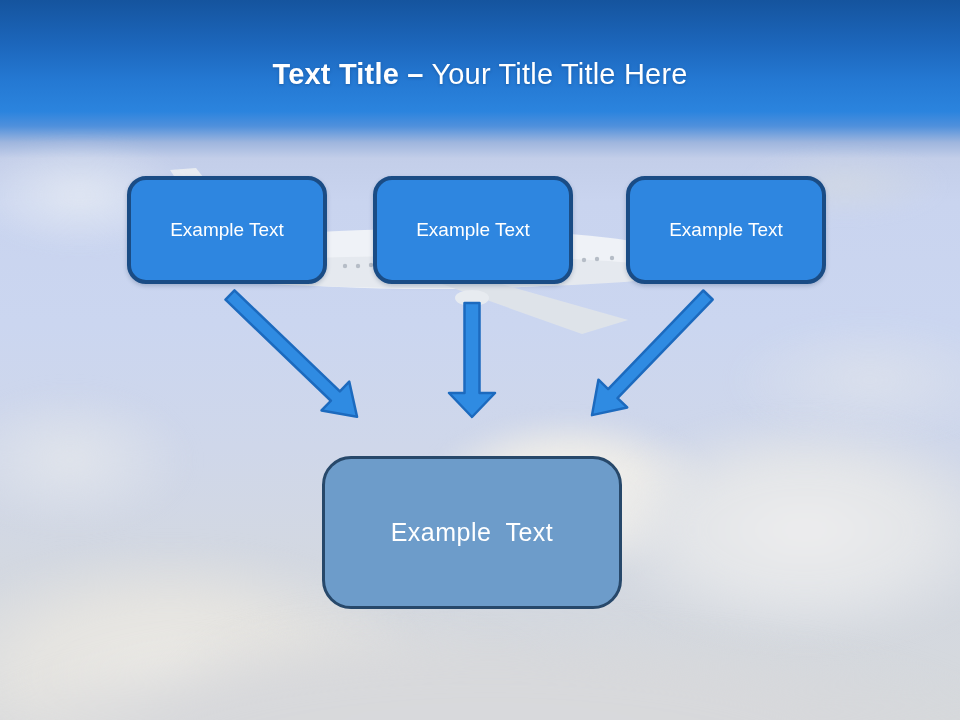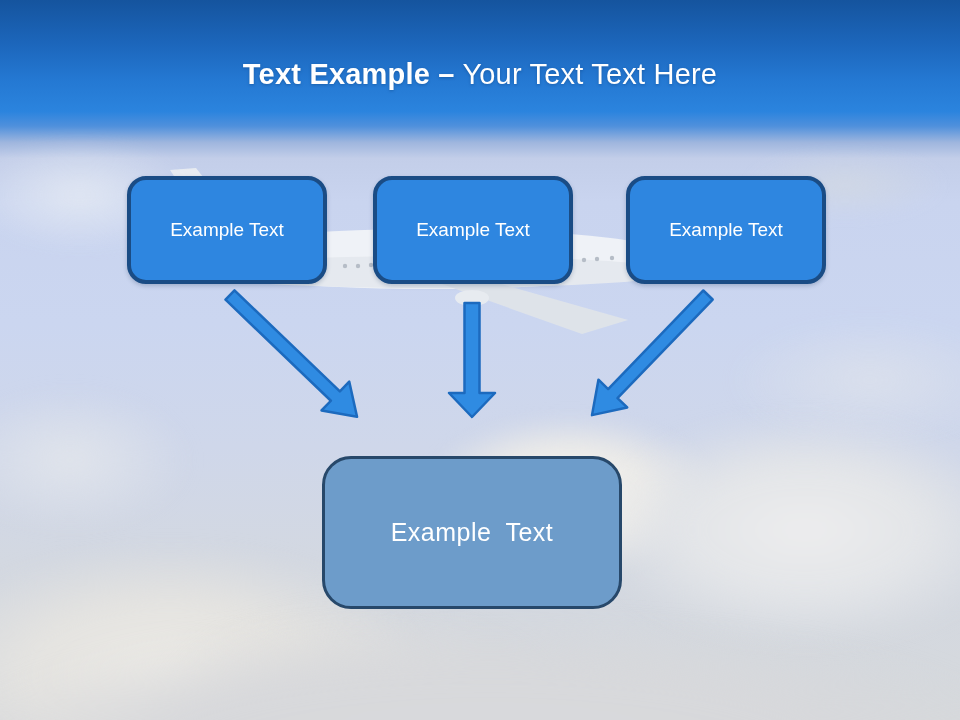--- a/index.html
+++ b/index.html
@@ -95,23 +95,23 @@
   <div class="cloud c8"></div>
   <div class="cloud c5"></div>
   <div class="cloud c6"></div>
   <div class="cloud c4"></div>
   <div class="cloud c3"></div>
   <div class="cloud c1"></div>
   <div class="cloud c9"></div>
   <div class="cloud c2"></div>
 
   <div class="title">
-    <span class="bold">Text Example</span>
+    <span class="bold">Text Title</span>
     <span class="bold">–</span>
-    <span>Your Text Text Here</span>
+    <span>Your Title Title Here</span>
   </div>
 
   <div class="tblock tb1">
     <span>Example Text</span>
   </div>
   <div class="tblock tb2">
     <span>Example Text</span>
   </div>
   <div class="tblock tb3">
     <span>Example Text</span>

